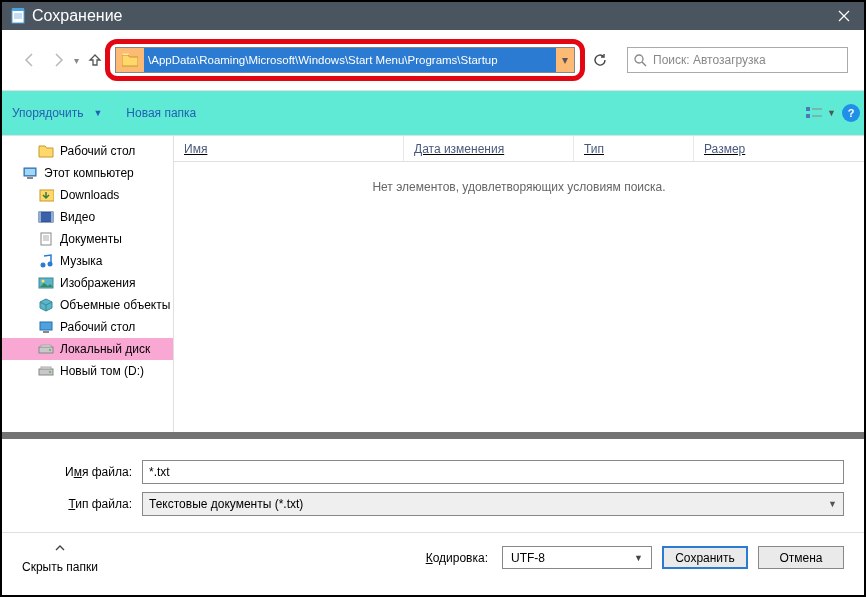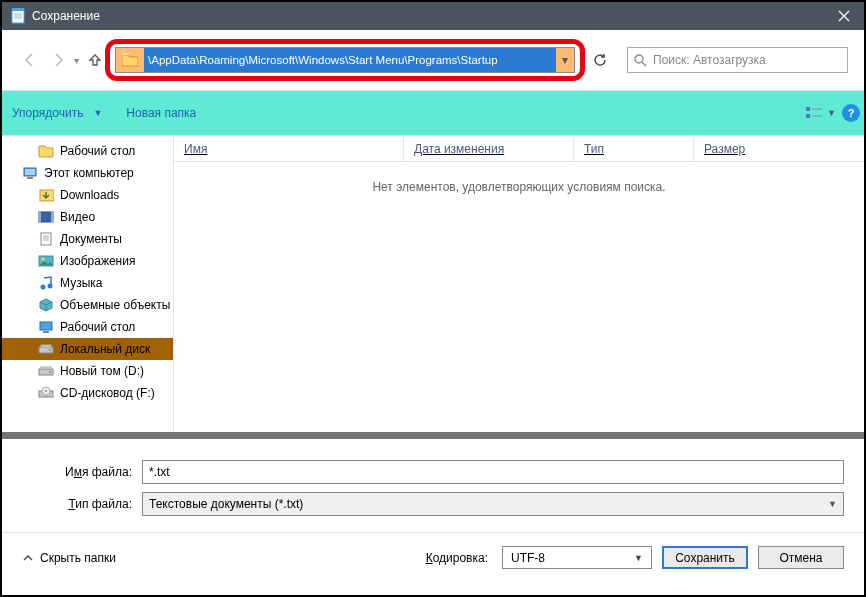--- a/index.html
+++ b/index.html
@@ -1,19 +1,19 @@
 <!DOCTYPE html>
 <html><head>
 <meta charset="utf-8">
 <style>
 * { box-sizing: border-box; margin: 0; padding: 0; font-family: "Segoe UI", Tahoma, sans-serif; font-size: 12px; }
 body { background: #fff; width: 866px; height: 597px; position: relative; border: 2px solid #000; }
 .titlebar { height: 28px; background: #4a5560; color: #fff; display: flex; align-items: center; padding: 0 8px; }
 .titlebar .ticon { width: 16px; height: 16px; margin-right: 6px; display: flex; align-items: center; justify-content: center; }
-.titlebar .title { flex: 1; font-size: 12px; }
+.titlebar .title { flex: 1; font-size: 16px; }
 .titlebar .close { width: 40px; height: 28px; display: flex; align-items: center; justify-content: center; margin: 0 -8px 0 0; cursor: pointer; }
 .navbar { height: 60px; display: flex; align-items: center; padding: 0 16px; gap: 4px; position: relative; }
 .navbtn { width: 24px; height: 24px; display: flex; align-items: center; justify-content: center; cursor: pointer; color: #666; }
 .navbtn.dimmed { color: #bbb; }
 .chev { font-size: 10px; color: #888; }
 .addrwrap { position: relative; margin-left: 4px; }
 .addrhl { position: absolute; inset: -8px -10px; border: 5px solid #e30613; border-radius: 12px; pointer-events: none; }
 .addrbox { width: 460px; height: 26px; border: 1px solid #888; display: flex; align-items: center; background: #fdba74; }
 .addr-foldericon { width: 20px; height: 20px; margin: 0 4px; display: flex; align-items: center; justify-content: center; }
 .addr-path { flex: 1; height: 100%; display: flex; align-items: center; background: #2a7bd1; color: #fff; padding: 0 4px; font-size: 11.5px; white-space: nowrap; overflow: hidden; }
@@ -26,39 +26,39 @@
 .tool-dd { color: #2361b3; font-size: 9px; margin-right: 14px; }
 .tool-right { margin-left: auto; display: flex; align-items: center; gap: 6px; }
 .helpicon { width: 18px; height: 18px; border-radius: 50%; background: #1f8fe8; color: #fff; display: flex; align-items: center; justify-content: center; font-weight: bold; font-size: 11px; }
 .mainarea { display: flex; height: 296px; }
 .tree { width: 172px; border-right: 1px solid #e0e0e0; overflow-y: auto; overflow-x: hidden; padding-top: 4px; position: relative; }
 .tree::-webkit-scrollbar { width: 16px; }
 .tree::-webkit-scrollbar-track { background: #f0f0f0; }
 .tree::-webkit-scrollbar-thumb { background: #c0c0c0; border: 1px solid #a8a8a8; }
 .tree-item { display: flex; align-items: center; height: 22px; padding-left: 36px; gap: 6px; cursor: pointer; white-space: nowrap; }
 .tree-item.l0 { padding-left: 20px; }
-.tree-item.sel { background: #a16207; }
+.tree-item.sel { background: #f9a8d4; }
 .tree-item .ticon { width: 16px; height: 16px; display: flex; align-items: center; justify-content: center; font-size: 14px; }
 .content { flex: 1; display: flex; flex-direction: column; }
 .colhdr { height: 26px; display: flex; align-items: center; border-bottom: 1px solid #e0e0e0; text-decoration: underline; }
 .colhdr .col { height: 100%; display: flex; align-items: center; padding: 0 10px; color: #49597c; border-right: 1px solid #e8e8e8; cursor: pointer; }
 .colhdr .c1 { width: 230px; }
 .colhdr .c2 { width: 170px; }
 .colhdr .c3 { width: 120px; }
 .colhdr .c4 { flex: 1; border-right: none; }
 .emptymsg { text-align: center; color: #666; margin-top: 18px; }
 .bottom { border-top: 7px solid #737373; padding: 21px 20px 8px 20px; }
 .formrow { display: flex; align-items: center; margin-bottom: 8px; }
 .formrow .lbl { width: 120px; text-align: right; padding-right: 10px; }
 .formrow .lbl u { text-decoration: underline; }
 .textfield { flex: 1; height: 24px; border: 1px solid #888; padding: 0 6px; background: #fff; }
 .combofield { flex: 1; height: 24px; border: 1px solid #888; background: #efefef; display: flex; align-items: center; padding: 0 6px; cursor: pointer; gap: 8px; }
 .combofield .dd { margin-left: auto; color: #555; font-size: 9px; }
 .footer { height: 50px; border-top: 1px solid #e0e0e0; display: flex; align-items: center; padding: 0 20px; gap: 10px; }
-.hidefolders { display: flex; align-items: center; gap: 6px; cursor: pointer; }
+.hidefolders { display: flex; align-items: center; gap: 6px; cursor: pointer; flex-direction: column; }
 .fspacer { flex: 1; }
 .enc-lbl { margin-right: 4px; }
 .enc-combo { width: 150px; height: 23px; border: 1px solid #888; display: flex; align-items: center; padding: 0 8px; background: #fff; cursor: pointer; }
 .enc-combo .dd { margin-left: auto; font-size: 9px; color: #444; }
 .wbtn { width: 86px; height: 23px; border: 1px solid #888; background: #eaeaea; display: flex; align-items: center; justify-content: center; cursor: pointer; }
 .wbtn.primary { border: 2px solid #2a7bd1; }
 svg { display: block; }
 </style>
 </head>
 <body>
@@ -195,40 +195,40 @@
             <line x1="5" y1="5" x2="11" y2="5" stroke="#aaa"></line>
             <line x1="5" y1="7" x2="11" y2="7" stroke="#aaa"></line>
             <line x1="5" y1="9" x2="11" y2="9" stroke="#aaa"></line>
           </svg>
         </span>
         <span>Документы</span>
       </div>
       <div class="tree-item">
         <span class="ticon">
           <svg width="16" height="16" viewBox="0 0 16 16">
+            <path d="M6 3 L13 2 L13 11" stroke="#2a7bd1" fill="none" stroke-width="1.5"></path>
+            <circle cx="5" cy="12" r="2.5" fill="#2a7bd1"></circle>
+            <circle cx="12" cy="11" r="2.5" fill="#2a7bd1"></circle>
+          </svg>
+        </span>
+        <span>Музыка</span>
+      </div>
+      <div class="tree-item">
+        <span class="ticon">
+          <svg width="16" height="16" viewBox="0 0 16 16">
             <rect x="1" y="3" width="14" height="10" fill="#5ab5c9" stroke="#3a8a9a"></rect>
             <circle cx="5" cy="6" r="1.5" fill="#ffe26a"></circle>
             <path d="M2 12 L6 8 L10 11 L12 9 L15 12 Z" fill="#3a8a5a"></path>
           </svg>
         </span>
         <span>Изображения</span>
       </div>
       <div class="tree-item">
         <span class="ticon">
           <svg width="16" height="16" viewBox="0 0 16 16">
-            <path d="M6 3 L13 2 L13 11" stroke="#2a7bd1" fill="none" stroke-width="1.5"></path>
-            <circle cx="5" cy="12" r="2.5" fill="#2a7bd1"></circle>
-            <circle cx="12" cy="11" r="2.5" fill="#2a7bd1"></circle>
-          </svg>
-        </span>
-        <span>Музыка</span>
-      </div>
-      <div class="tree-item">
-        <span class="ticon">
-          <svg width="16" height="16" viewBox="0 0 16 16">
             <path d="M8 2 L14 5 L14 11 L8 14 L2 11 L2 5 Z" fill="#5ab5c9" stroke="#3a8a9a"></path>
             <path d="M2 5 L8 8 L14 5 M8 8 L8 14" stroke="#3a8a9a" fill="none"></path>
           </svg>
         </span>
         <span>Объемные объекты</span>
       </div>
       <div class="tree-item">
         <span class="ticon">
           <svg width="16" height="16" viewBox="0 0 16 16">
             <rect x="2" y="3" width="12" height="8" fill="#4da3e0" stroke="#2a6fa6"></rect>
@@ -249,30 +249,20 @@
       </div>
       <div class="tree-item">
         <span class="ticon">
           <svg width="16" height="16" viewBox="0 0 16 16">
             <rect x="1" y="6" width="14" height="6" fill="#c8c8c8" stroke="#888"></rect>
             <circle cx="12" cy="9" r="1" fill="#6a6"></circle>
             <rect x="3" y="4" width="10" height="2" fill="#ddd" stroke="#aaa"></rect>
           </svg>
         </span>
         <span>Новый том (D:)</span>
-      </div>
-      <div class="tree-item">
-        <span class="ticon">
-          <svg width="16" height="16" viewBox="0 0 16 16">
-            <rect x="1" y="6" width="14" height="6" fill="#c8c8c8" stroke="#888"></rect>
-            <circle cx="8" cy="6" r="4" fill="#eee" stroke="#aaa"></circle>
-            <circle cx="8" cy="6" r="1" fill="#888"></circle>
-          </svg>
-        </span>
-        <span>CD-дисковод (F:)</span>
       </div>
     </div>
   <div class="content">
     <div class="colhdr">
       <div class="col c1">Имя</div>
       <div class="col c2">Дата изменения</div>
       <div class="col c3">Тип</div>
       <div class="col c4">Размер</div>
     </div>
     <div class="emptymsg">Нет элементов, удовлетворяющих условиям поиска.</div>

